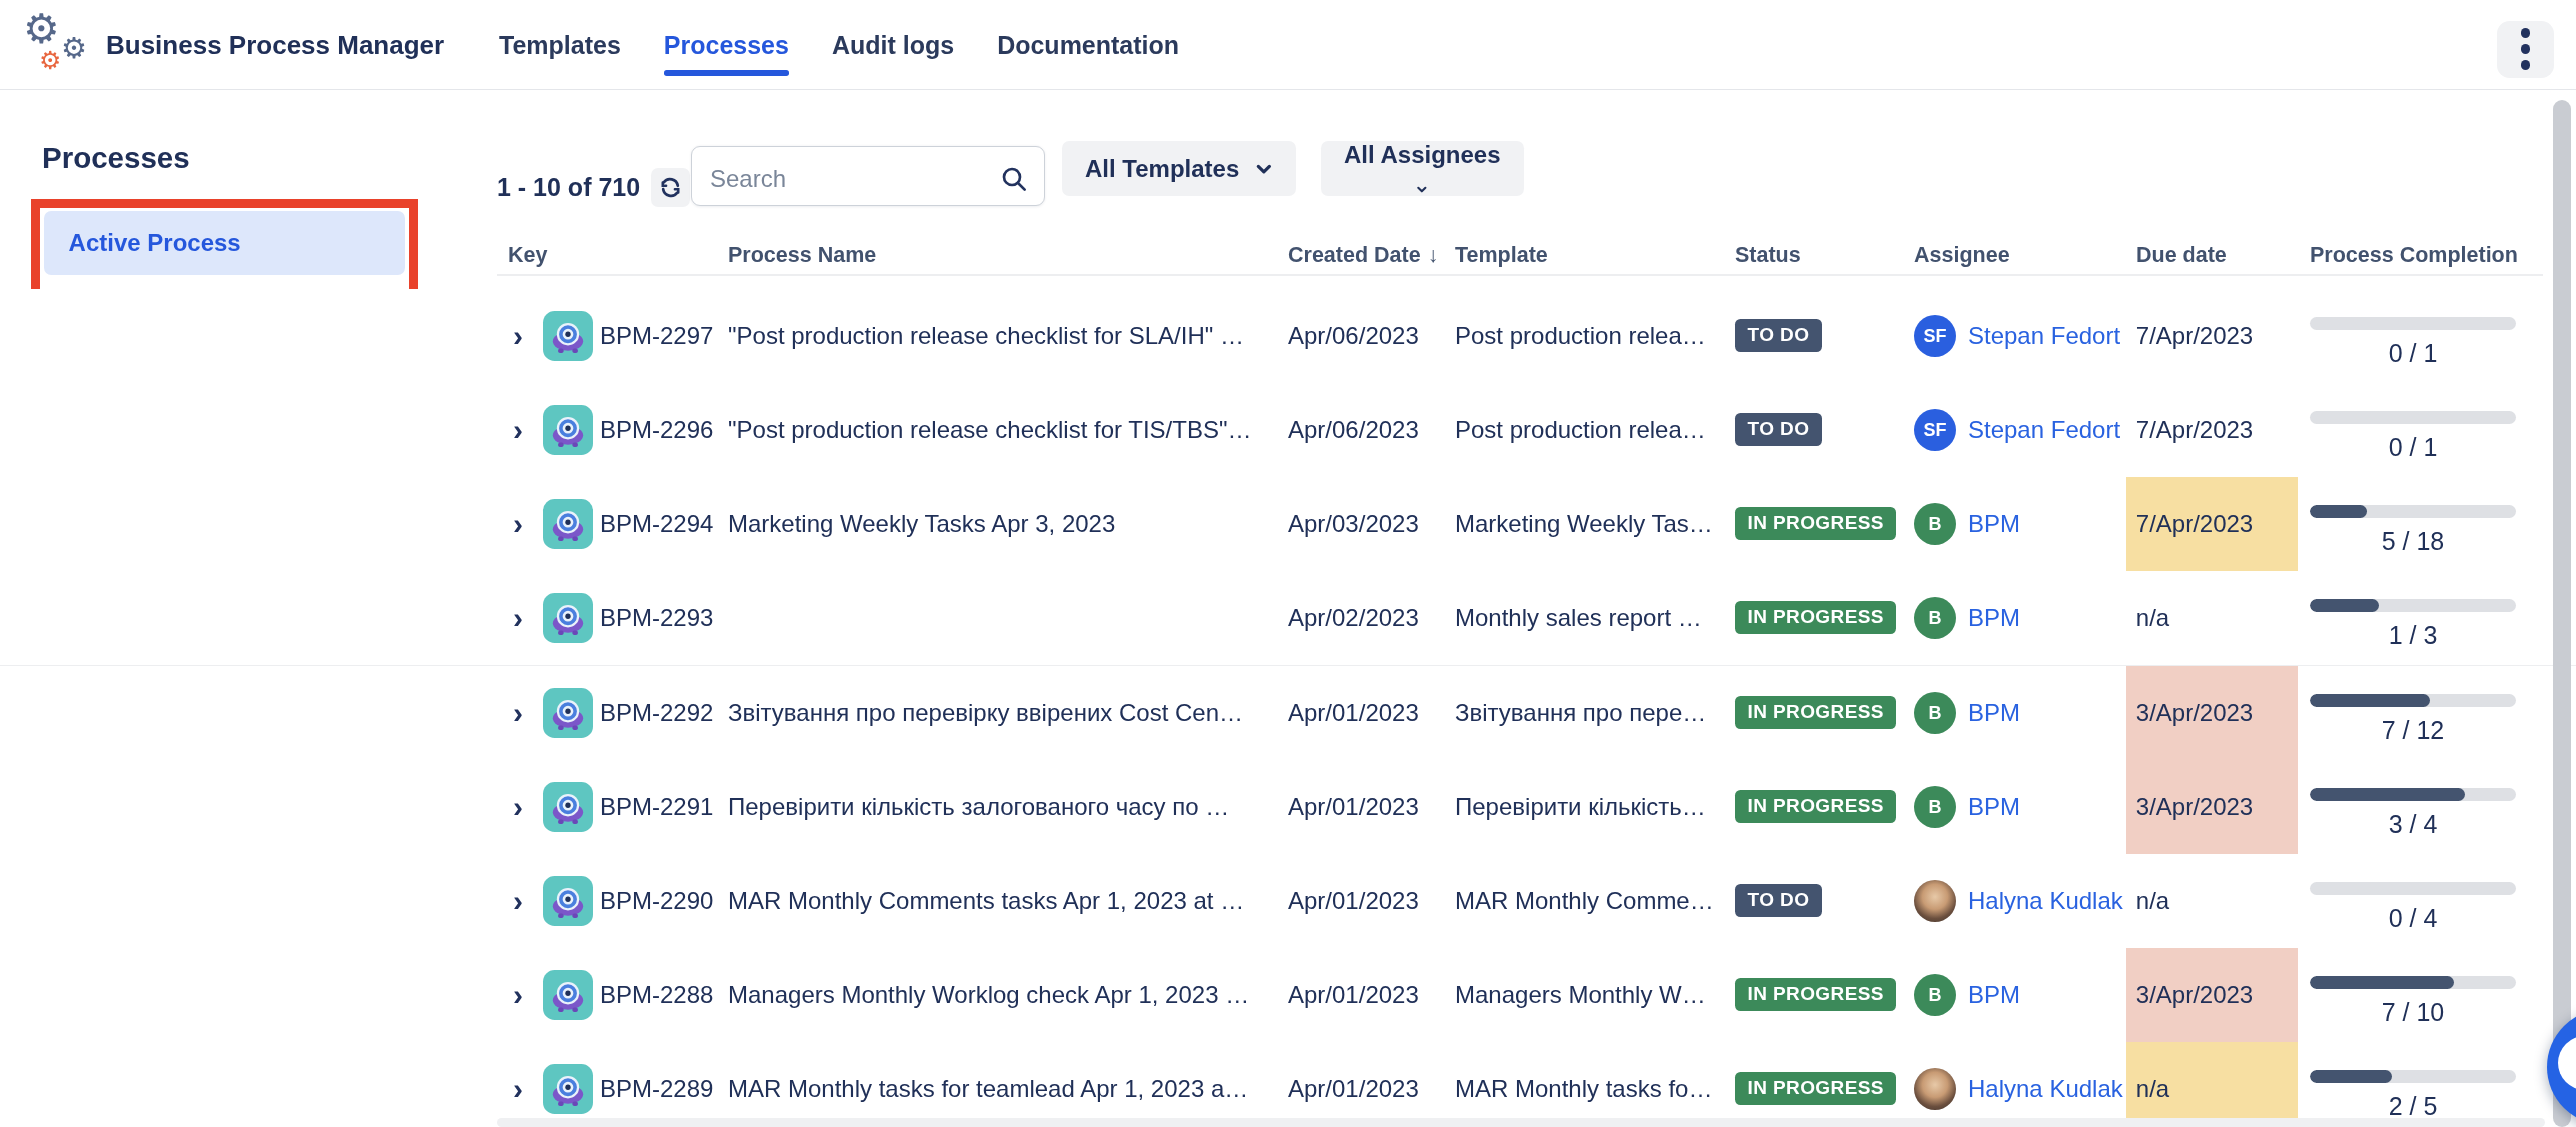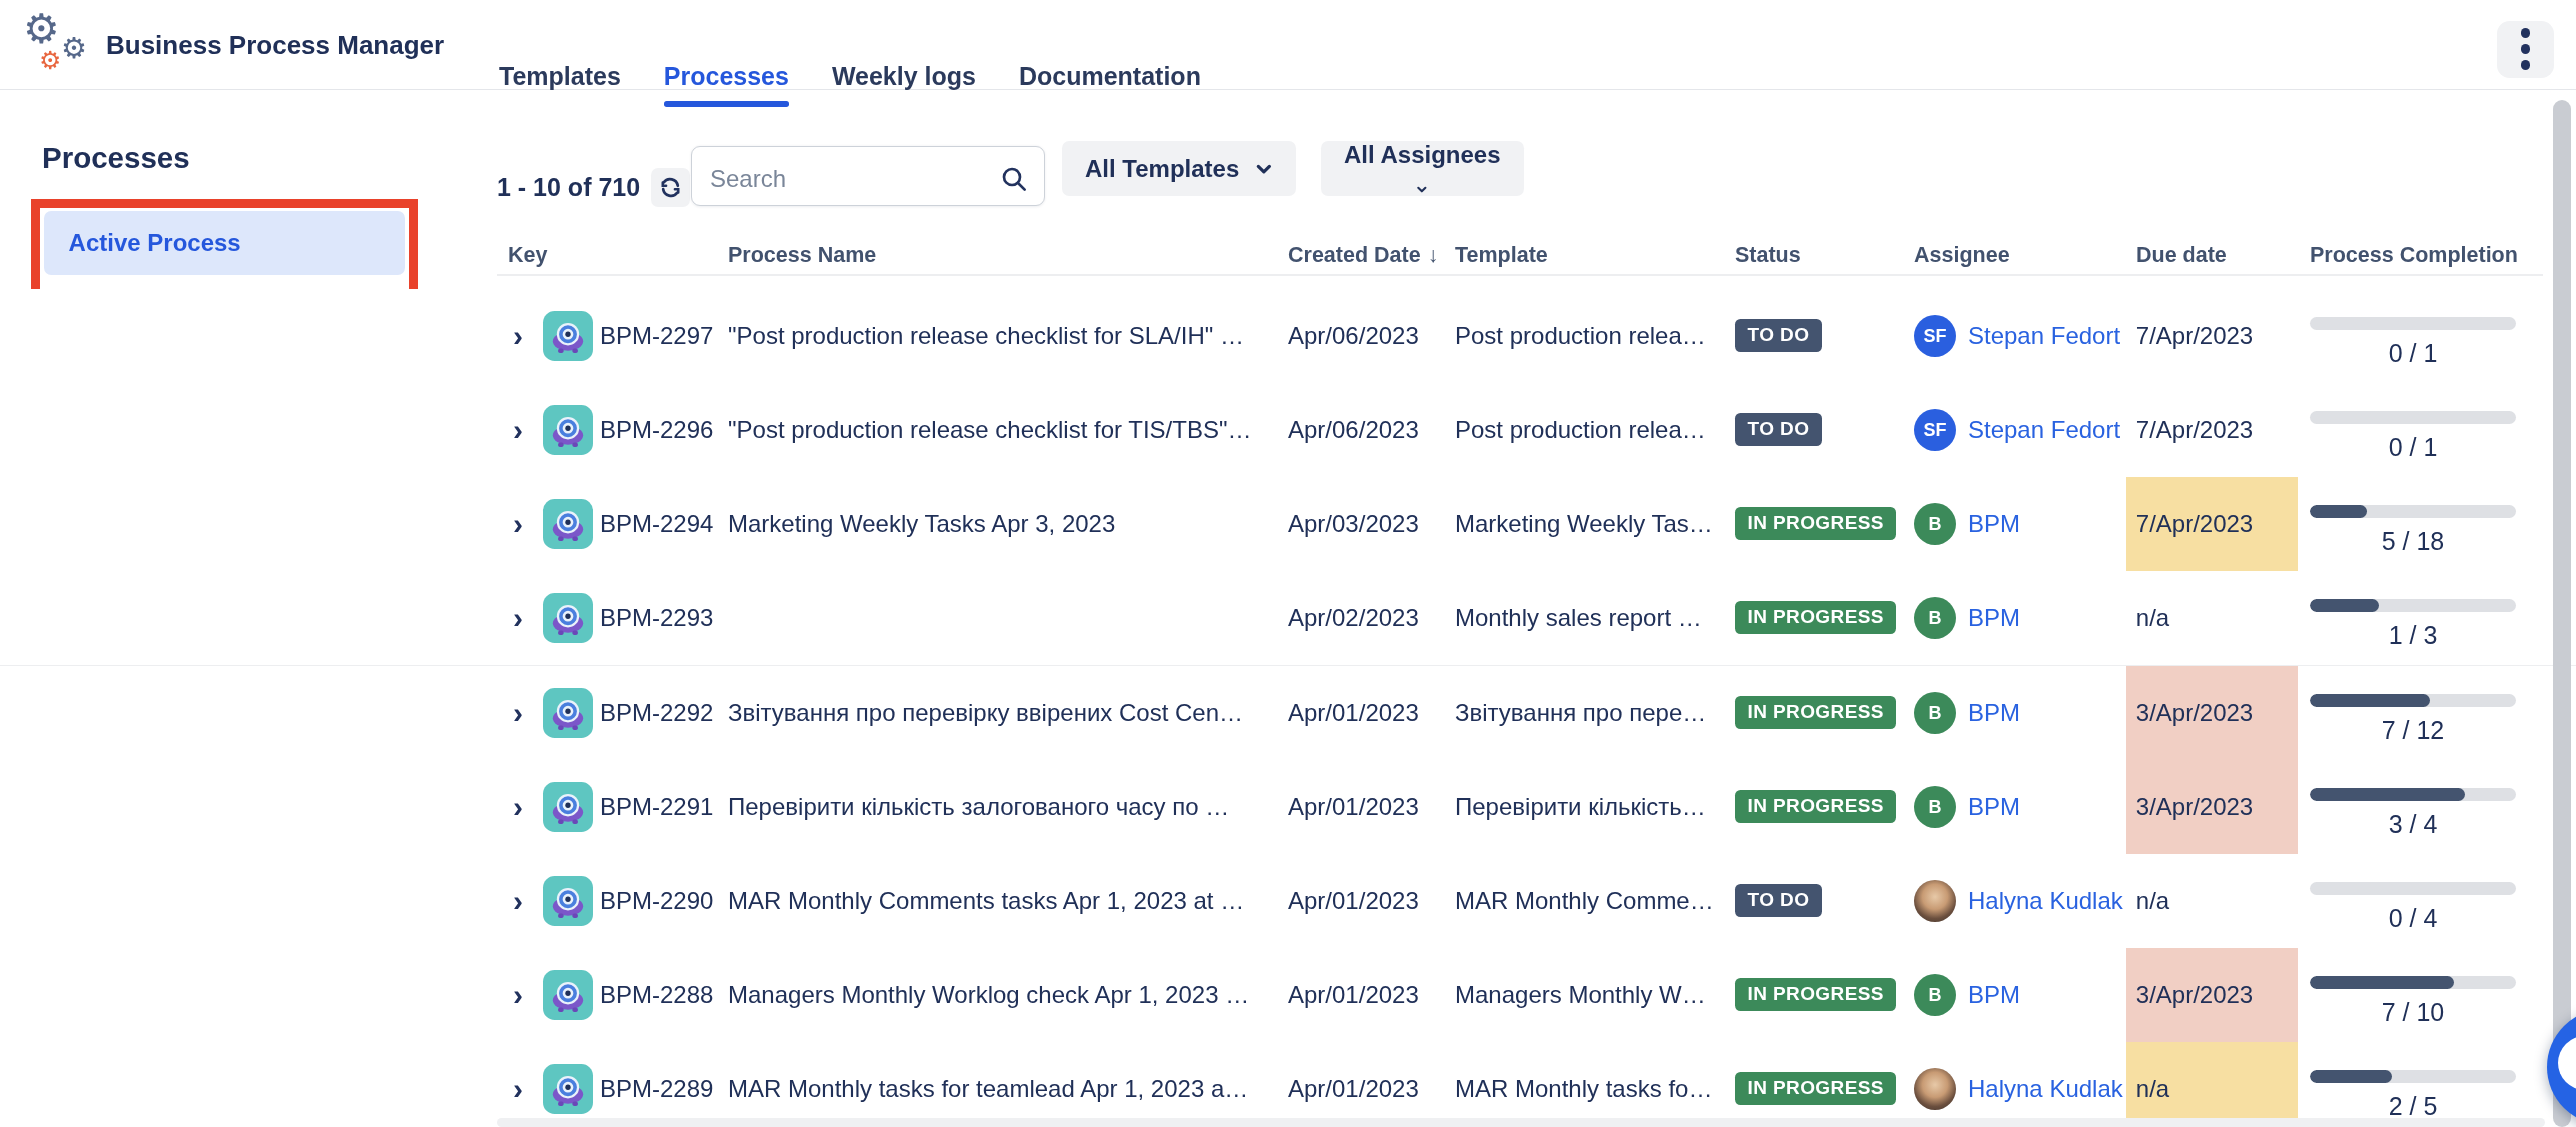--- a/index.html
+++ b/index.html
@@ -8,21 +8,21 @@
 
   
   .header{position:absolute;left:0;top:0;width:2576px;height:89px;background:#fff;border-bottom:1.8px solid var(--border-gray,#E4E6EA);z-index:5;}
   .logo{position:absolute;left:23px;top:5.4px;width:82px;height:82px;}
   .logo .gear{position:absolute;line-height:1;color:var(--gear-slate,#56688A);}
   .logo .g1{left:0px;top:3.6px;font-size:41px;}
   .logo .g2{left:38px;top:29px;font-size:29px;}
   .logo .g3{left:16px;top:43px;font-size:25px;color:var(--gear-orange,#E8663F);}
   .app-title{position:absolute;left:106px;top:27px;font-size:26px;font-weight:700;color:var(--text-navy,#203058);line-height:36px;}
   .nav{position:absolute;left:499px;top:27px;display:flex;gap:43px;}
-  .tab{position:relative;font-size:25px;font-weight:700;color:#2B3A5C;line-height:36px;cursor:pointer;margin-top:31px;}
+  .tab{position:relative;font-size:25px;font-weight:700;color:#2B3A5C;line-height:36px;cursor:pointer;}
   .tab.active{color:var(--accent-blue,#2557DC);}
   .tab.active::after{content:"";position:absolute;left:0;right:0;bottom:-12.5px;height:5.4px;border-radius:2.7px;background:var(--accent-blue,#2557DC);}
   .kebab{position:absolute;left:2497px;top:20.6px;width:57px;height:57px;border-radius:12.5px;background:var(--button-bg,#F1F2F4);display:flex;flex-direction:column;align-items:center;justify-content:center;gap:6.3px;cursor:pointer;}
   .kebab .dot{width:9.8px;height:9.8px;border-radius:50%;background:#22325E;}
 
   
   .side-title{position:absolute;left:42px;top:141px;font-size:29.5px;font-weight:700;color:var(--text-navy,#203058);}
   .side-group{position:absolute;left:31px;top:199px;width:387px;height:217px;border:9px solid var(--annotation-red,#E9422B);box-sizing:border-box;background:#fff;padding:2.7px 3.6px;}
   .side-item{height:64px;display:flex;align-items:center;border-radius:7.2px;cursor:pointer;}
   .side-item span{padding-left:25px;font-size:24px;font-weight:700;color:#344563;white-space:nowrap;}
@@ -82,21 +82,21 @@
   <div class="header">
     <div class="logo">
       <span class="gear g1">⚙</span>
       <span class="gear g2">⚙</span>
       <span class="gear g3">⚙</span>
     </div>
     <div class="app-title">Business Process Manager</div>
     <div class="nav">
         <div class="tab">Templates</div>
         <div class="tab active">Processes</div>
-        <div class="tab">Weekly logs</div>
+        <div class="tab">Audit logs</div>
         <div class="tab">Documentation</div>
       </div>
     <div class="kebab">
       <span class="dot"></span>
       <span class="dot"></span>
       <span class="dot"></span>
     </div>
   </div>
 
   <div class="side-title">Processes</div>

